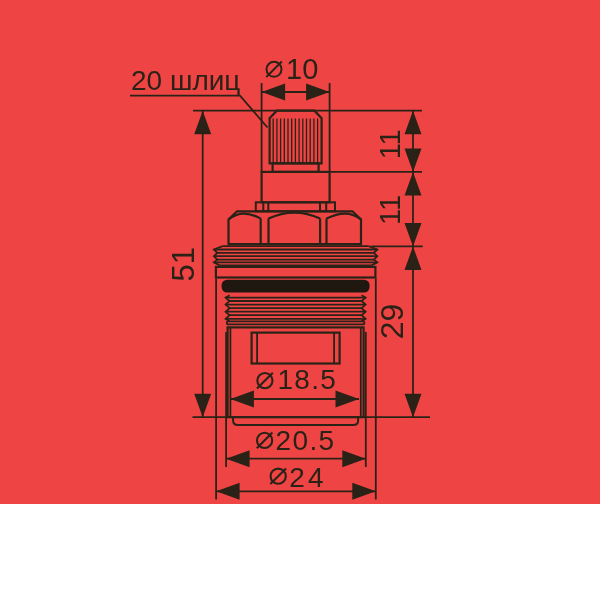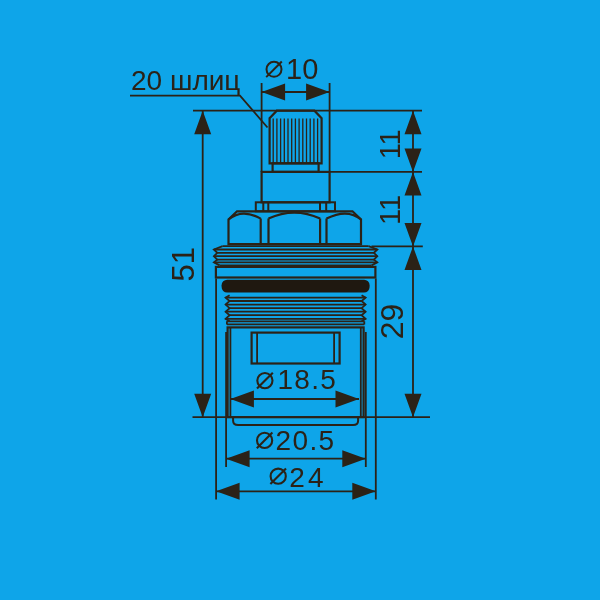--- a/index.html
+++ b/index.html
@@ -1,16 +1,16 @@
 <!DOCTYPE html>
 <html><head>
 <meta charset="utf-8">
 <style>
   html,body{margin:0;padding:0;background:#fff;}
-  .wrap{width:600px;height:600px;position:relative;background:#0ea5e9;}
+  .wrap{width:600px;height:504px;position:relative;background:#ef4444;}
   svg{transform:translateZ(0);}
   text{font-family:"Liberation Sans",sans-serif;fill:#2b2217;}
 </style>
 </head>
 <body>
 <div class="wrap">
 <svg width="600" height="600" viewBox="0 0 600 600" xmlns="http://www.w3.org/2000/svg">
 <g stroke="#2b2217" fill="none" stroke-width="2">
 
 <line x1="193" y1="110.7" x2="422" y2="110.7" stroke-width="1.8"></line>

